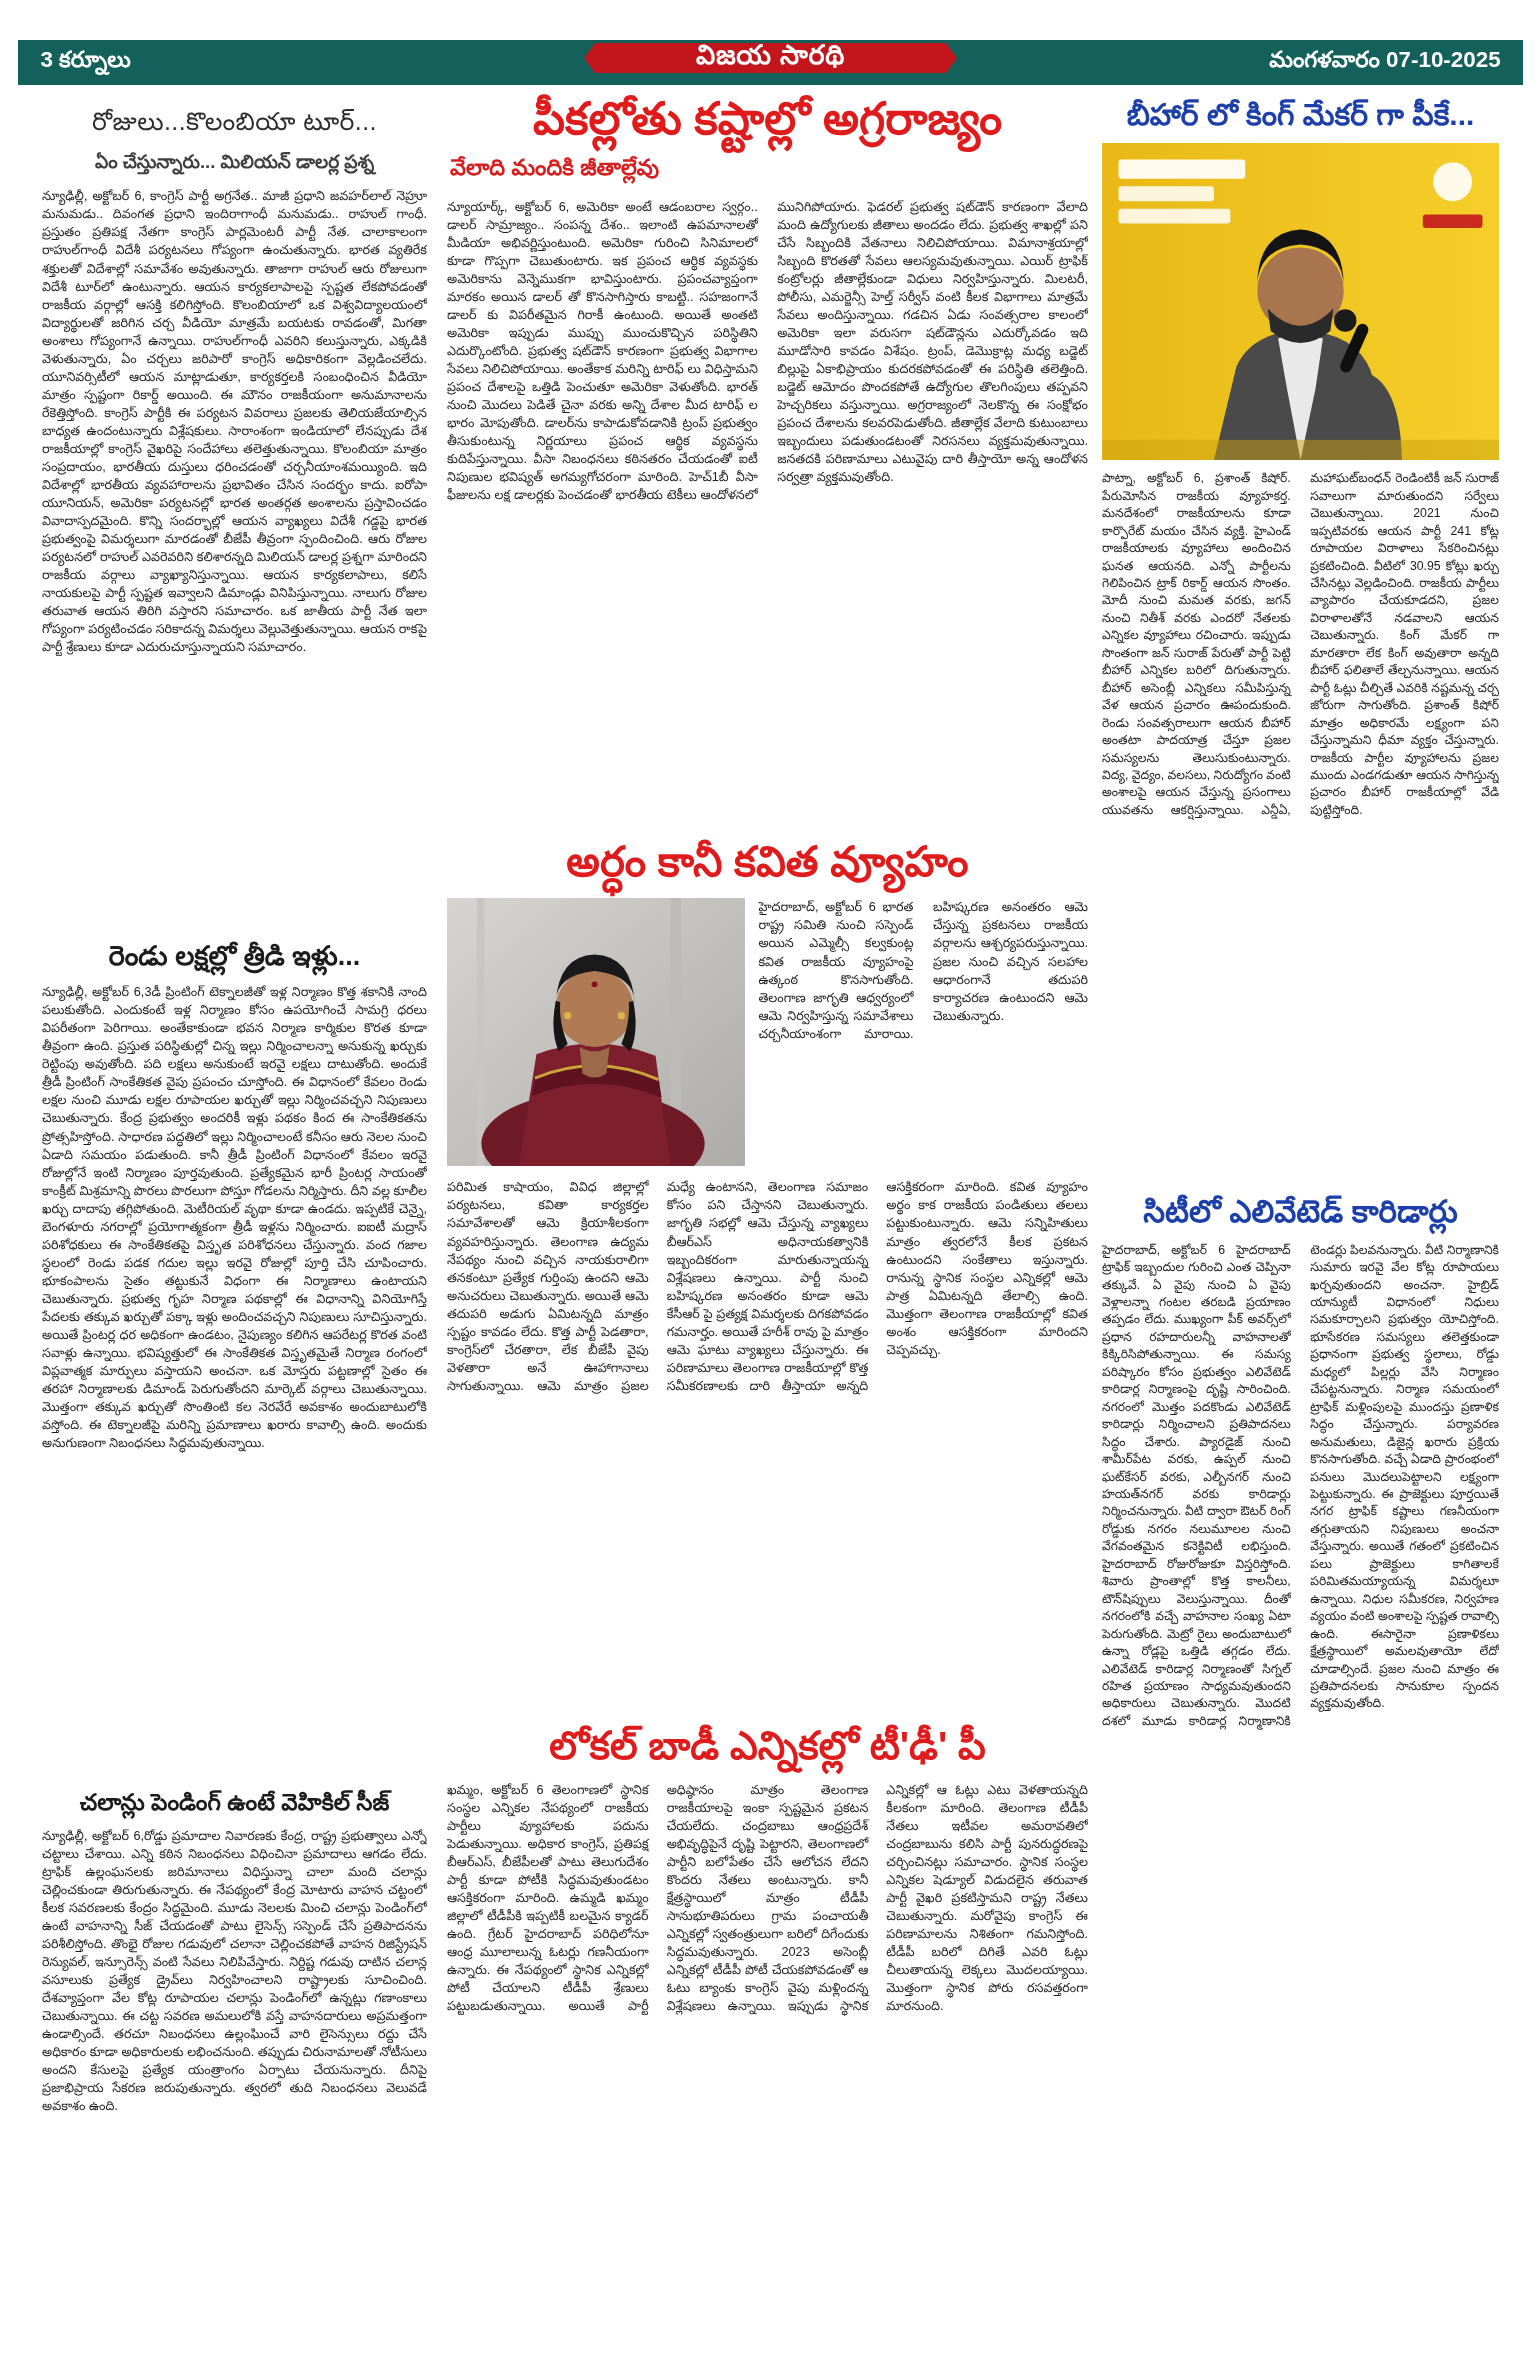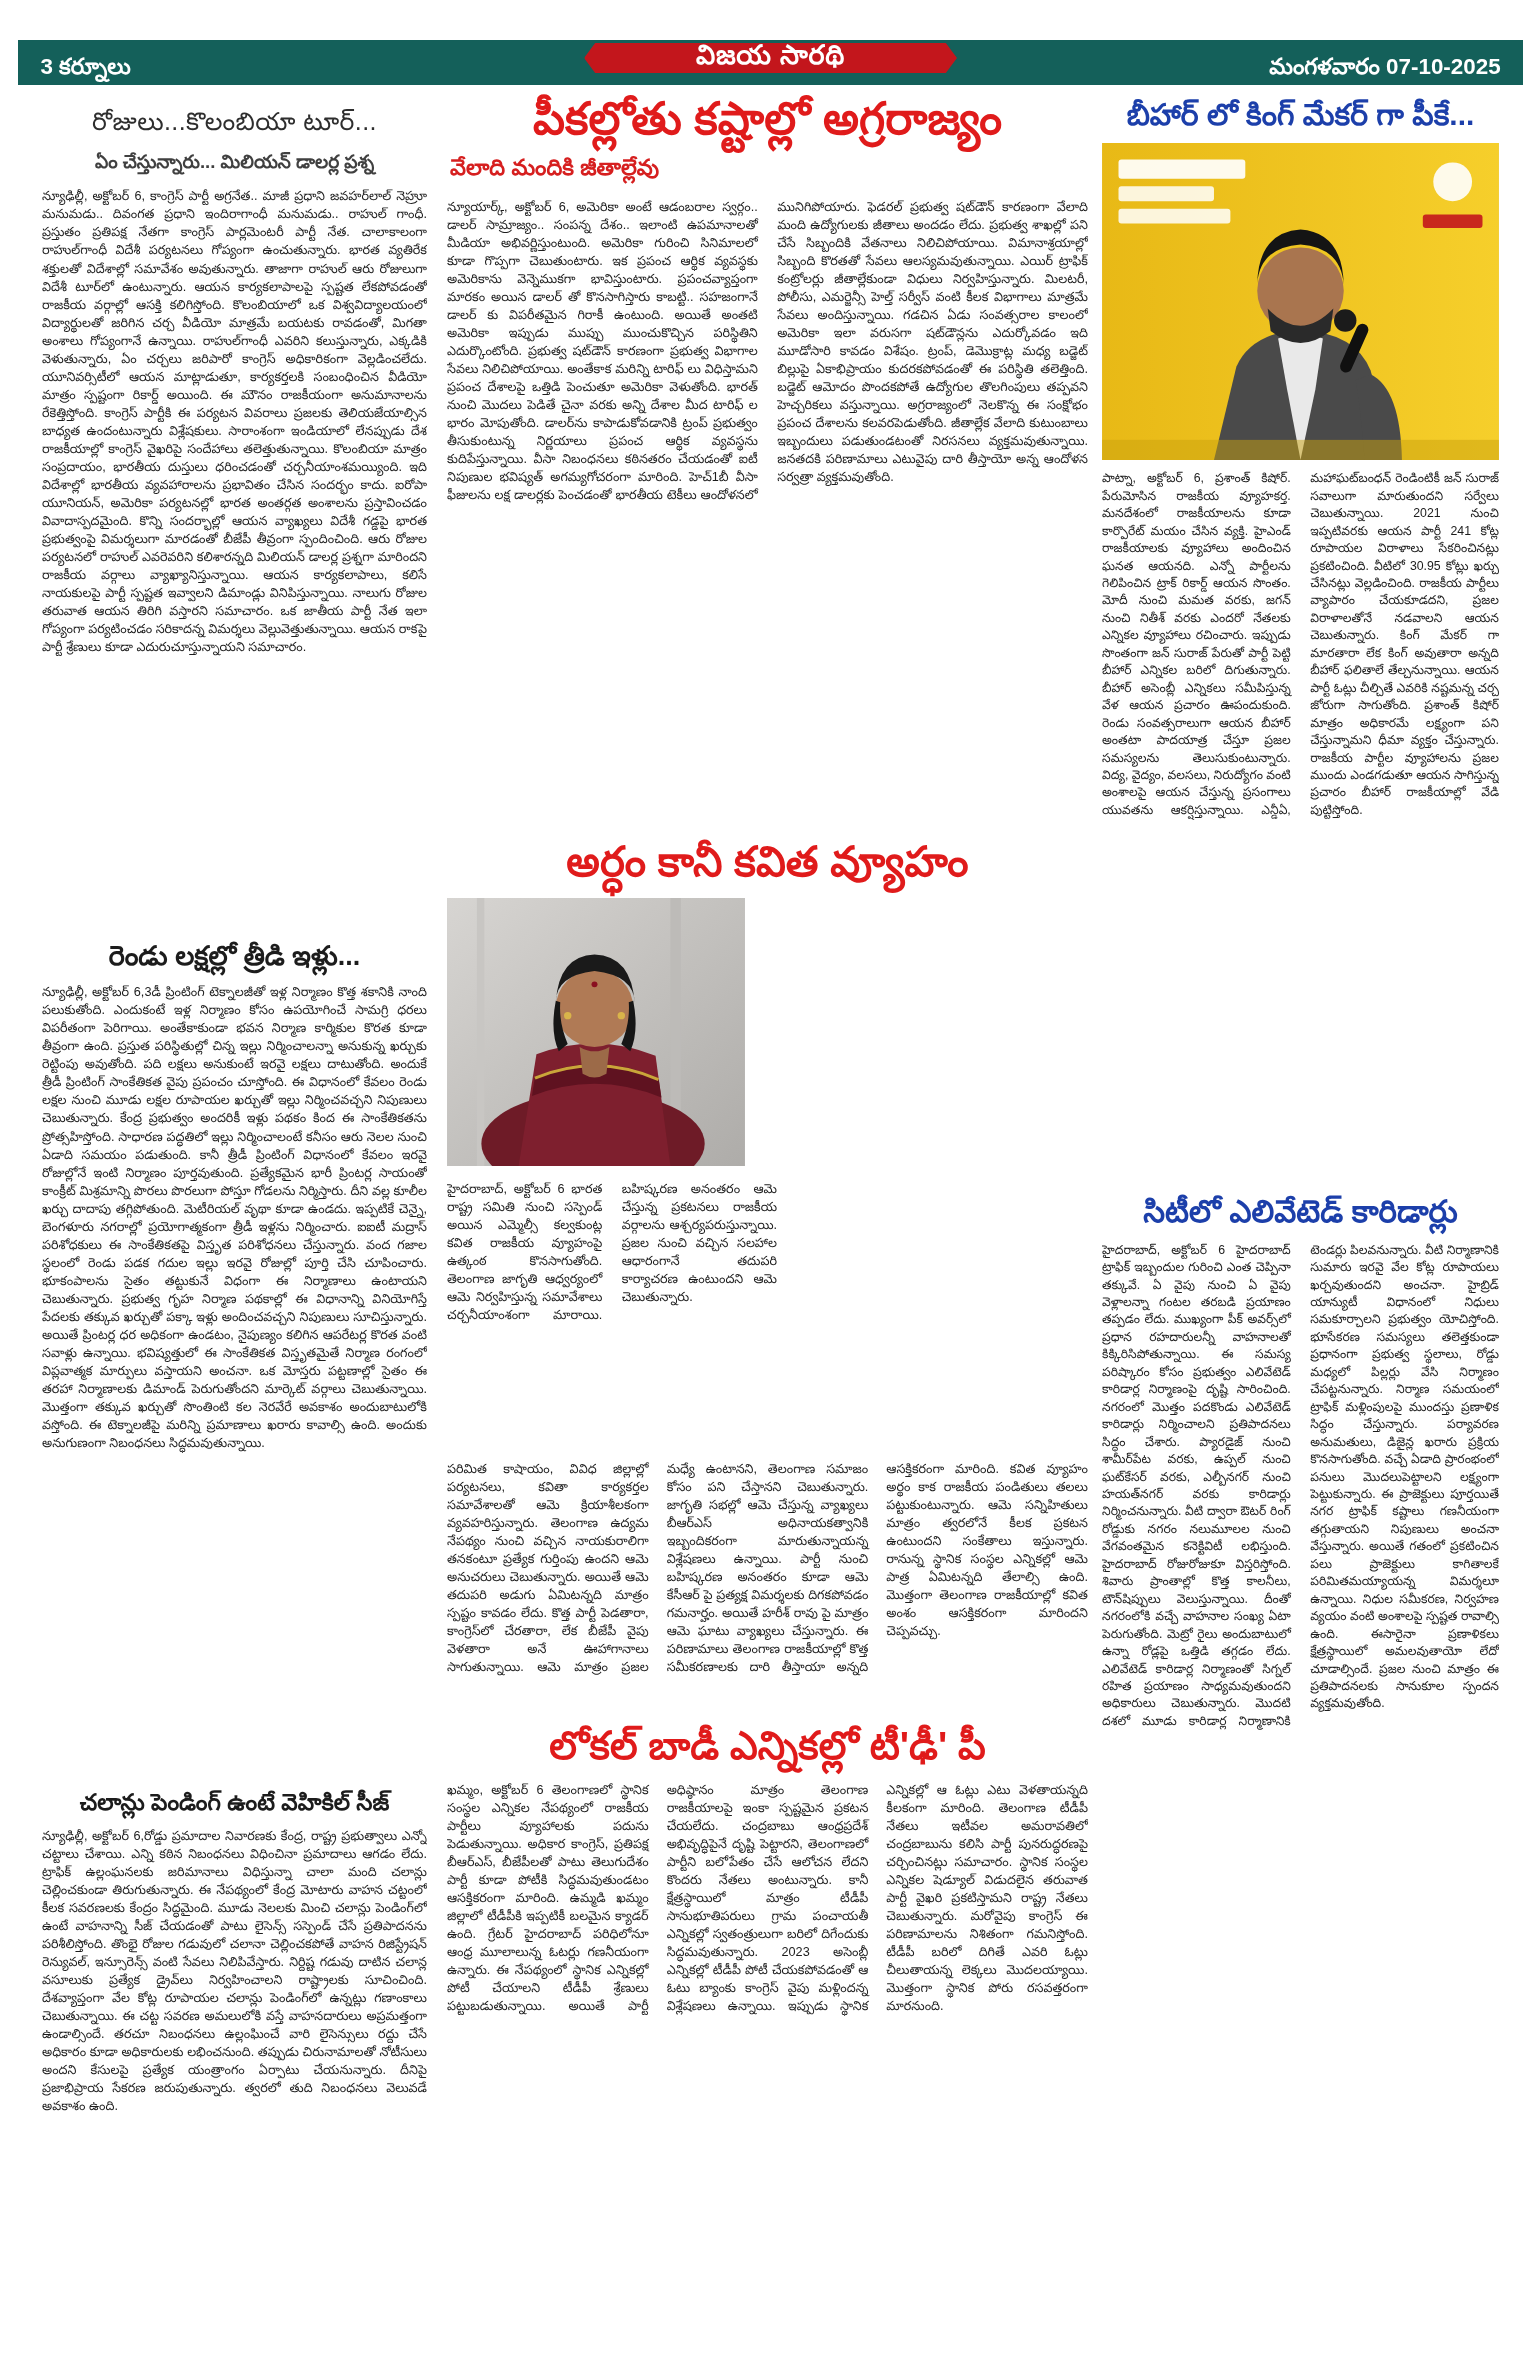--- a/index.html
+++ b/index.html
@@ -3,21 +3,21 @@
 <meta charset="utf-8">
 <style>
   html,body{margin:0;padding:0;background:#e8e8e8;}
   .page{
     position:relative;width:1541px;height:2377px;background:#ffffff;
     font-family:"Liberation Sans", sans-serif;color:#1d1d1d;overflow:hidden;
   }
   
   .masthead{
     position:absolute;left:18px;top:40px;width:1505px;height:45px;
-    background:#14605a;display:flex;align-items:flex-end;justify-content:space-between;
+    background:#14605a;display:flex;align-items:center;justify-content:space-between;
     padding:0 22.4px;box-sizing:border-box;
   }
   .masthead .page-label{color:#ffffff;font-weight:bold;font-size:22.4px;white-space:nowrap;}
   .masthead .date-line{color:#ffffff;font-weight:bold;font-size:22.4px;white-space:nowrap;}
   .ribbon{
     position:absolute;left:50%;top:3px;transform:translateX(-50%);
     width:373px;height:30px;background:#c3161c;
     clip-path:polygon(3% 0,97% 0,100% 50%,97% 100%,3% 100%,0 50%);
     display:flex;align-items:center;justify-content:center;
     color:#ffffff;font-weight:bold;font-size:27px;letter-spacing:0.7px;
@@ -37,21 +37,21 @@
   .subhead-maroon{color:#404040;font-weight:bold;}
   
   .rahul-h1{font-size:34px;color:#2e2e2e;font-weight:bold;text-align:center;letter-spacing:0.7px;}
   .rahul-h2{font-size:25px;color:#2e2e2e;font-weight:normal;text-align:center;margin-top:3px;letter-spacing:0.4px;}
   .rahul-sub{font-size:18.6px;text-align:center;margin:9px 0 10.4px 0;}
   
   .usa-h{font-size:45px;}
   .usa-sub{font-size:22.4px;color:#d61f1f;font-weight:bold;margin:10.4px 0 12px 3px;}
   
   .kav-h{font-size:42px;margin-bottom:13.4px;}
-  .kav-row{display:flex;gap:13.4px;flex-direction:column;}
+  .kav-row{display:flex;gap:13.4px;}
   .photo-frame{flex:none;overflow:hidden;background:#ccc;}
   .kav-side{width:330px;height:268px;}
   .kav-below{margin-top:12px;}
   
   .tdp-h{font-size:39px;margin-bottom:13.4px;}
   
   .bihar-h{font-size:30px;margin-bottom:10.4px;}
   .corr-h{font-size:31px;margin-bottom:12px;}
   .right-body{font-size:12.3px;}
   

